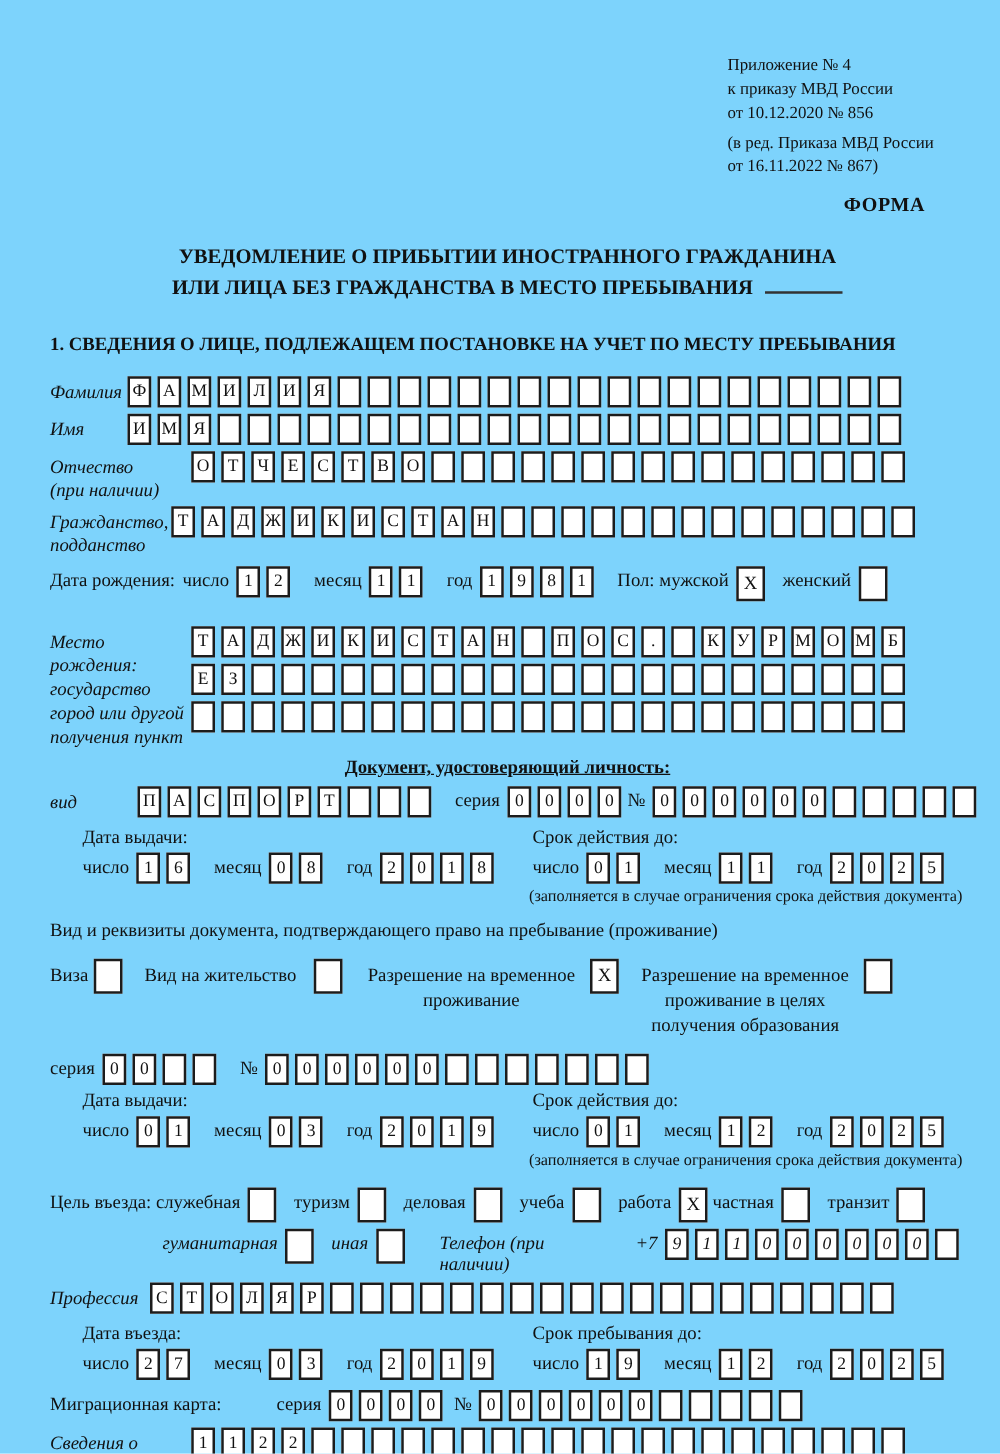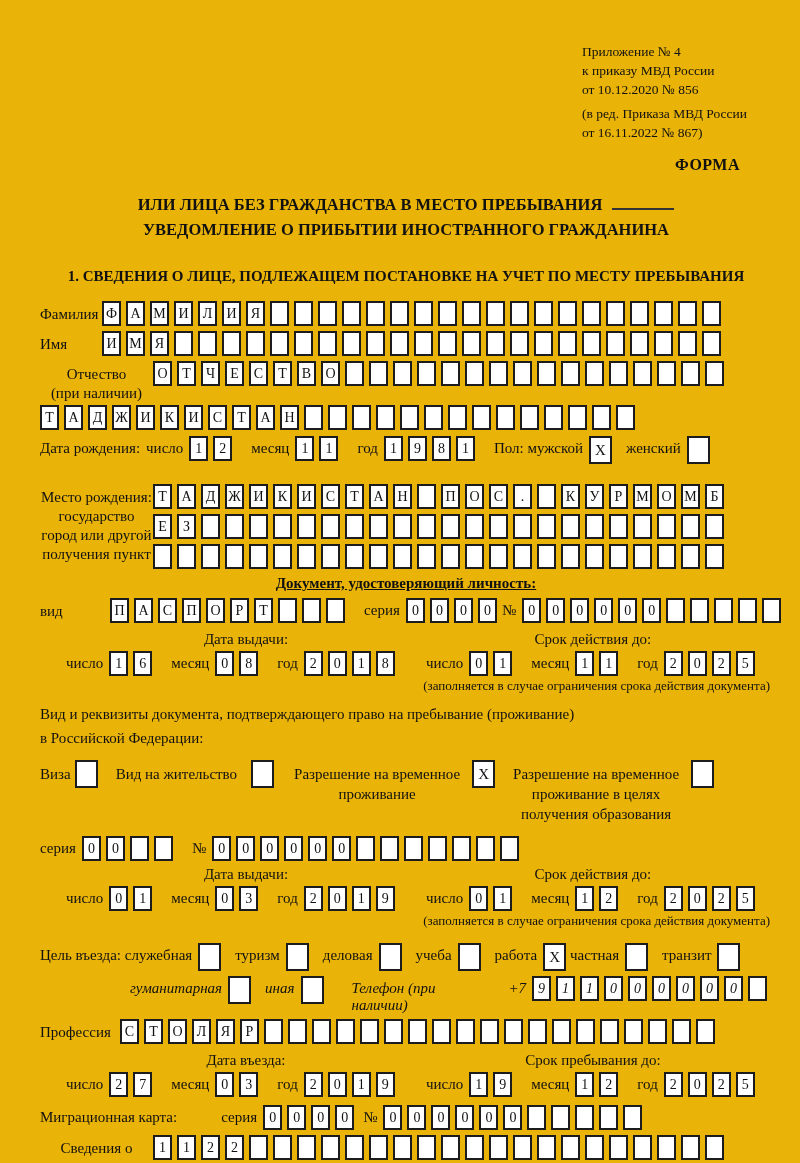--- a/index.html
+++ b/index.html
@@ -5,33 +5,33 @@
   html,body{margin:0;padding:0;background:#fff;}
   .page{
     position:relative;
     width:800px;height:1163px;
     box-sizing:border-box;
     padding:42px 28px 0 40px;
     font-family:"Liberation Serif", "DejaVu Serif", serif;
     color:#111;
     font-size:15px;
     overflow:hidden;
-    background:#eab308;
+    background:#7dd3fc;
   }
   .hdr-block{margin-left:auto;width:190px;font-size:13.5px;line-height:19px;}
   .hdr-gap{height:5px;}
   .forma{font-weight:bold;font-size:16px;text-align:right;padding-right:32px;margin-top:14px;letter-spacing:.5px;}
   .title{font-weight:bold;font-size:16.5px;text-align:center;line-height:25px;margin-top:18px;}
   .blank{display:inline-block;width:62px;border-bottom:2px solid #333;height:14px;margin-left:10px;}
-  .sec-heading{font-weight:bold;font-size:15px;text-align:center;margin-top:26px;margin-bottom:16px;}
+  .sec-heading{font-weight:bold;font-size:15px;text-align:left;margin-top:26px;margin-bottom:16px;}
   .frow{display:flex;align-items:flex-start;margin-bottom:5px;}
-  .lbl{line-height:19px;padding-top:4px;flex:0 0 auto;}
+  .lbl{line-height:19px;padding-top:4px;flex:0 0 auto;font-style:italic;}
   .w62{width:62px;}
   .w97{width:97px;}
-  .w113{width:113px;text-align:center;}
+  .w113{width:113px;}
   .w80{width:80px;}
   .cells{display:flex;flex:0 0 auto;}
   .cell{
     box-sizing:border-box;
     display:inline-flex;align-items:center;justify-content:center;
     width:19px;height:25px;
     border:2px solid #1c1c1c;
     margin-right:5px;
     font-size:14px;line-height:1;
     flex:0 0 auto;background:#fff;
@@ -41,21 +41,21 @@
     display:inline-flex;align-items:center;justify-content:center;
     width:23px;height:28px;border:2px solid #1c1c1c;
     font-size:15px;flex:0 0 auto;background:#fff;
   }
   .word{padding-top:4px;margin-right:6px;}
   .ml{margin-left:14px;}
   .stack{display:flex;flex-direction:column;row-gap:5px;}
   .dates-row{display:flex;margin-top:8px;}
   .dcol{display:flex;flex-direction:column;}
   .dcol-l{margin-left:26px;width:360px;}
-  .col-head{text-align:center;margin-bottom:3px;}
+  .col-head{text-align:left;margin-bottom:3px;}
   .dgroup{display:flex;align-items:flex-start;}
   .note{font-size:13px;text-align:right;margin:2px 2px 8px 0;}
   .para{line-height:24px;margin-top:4px;}
   .cbrow{display:flex;align-items:flex-start;margin-top:10px;margin-bottom:12px;}
   .cbitem{display:flex;align-items:flex-start;}
   .cbtxt{padding-top:4px;line-height:20px;}
   .ctr{text-align:center;}
   .center-bold{font-weight:bold;text-align:center;margin:6px 0 6px;text-decoration:underline;}
 </style>
 </head>
@@ -67,22 +67,22 @@
     <div>Приложение № 4</div>
     <div>к приказу МВД России</div>
     <div>от 10.12.2020 № 856</div>
     <div class="hdr-gap"></div>
     <div>(в ред. Приказа МВД России</div>
     <div>от 16.11.2022 № 867)</div>
   </div>
   <div class="forma">ФОРМА</div>
 
   <div class="title">
+    <div>УВЕДОМЛЕНИЕ О ПРИБЫТИИ ИНОСТРАННОГО ГРАЖДАНИНА</div>
     <div><span>ИЛИ ЛИЦА БЕЗ ГРАЖДАНСТВА В МЕСТО ПРЕБЫВАНИЯ</span><span class="blank"></span></div>
-    <div>УВЕДОМЛЕНИЕ О ПРИБЫТИИ ИНОСТРАННОГО ГРАЖДАНИНА</div>
   </div>
 
   <div class="sec-heading">1. СВЕДЕНИЯ О ЛИЦЕ, ПОДЛЕЖАЩЕМ ПОСТАНОВКЕ НА УЧЕТ ПО МЕСТУ ПРЕБЫВАНИЯ</div>
 
   <div class="frow">
     <div class="lbl w62">Фамилия</div>
     <div class="cells">
         <span class="cell">Ф</span>
         <span class="cell">А</span>
         <span class="cell">М</span>
@@ -171,20 +171,24 @@
         <span class="cell"></span>
         <span class="cell"></span>
         <span class="cell"></span>
         <span class="cell"></span>
         <span class="cell"></span>
         <span class="cell"></span>
       </div>
   </div>
 
   <div class="frow" style="margin-bottom:3px;">
+    <div class="lbl w97">
+      <div>Гражданство,</div>
+      <div>подданство</div>
+    </div>
     <div class="cells">
         <span class="cell">Т</span>
         <span class="cell">А</span>
         <span class="cell">Д</span>
         <span class="cell">Ж</span>
         <span class="cell">И</span>
         <span class="cell">К</span>
         <span class="cell">И</span>
         <span class="cell">С</span>
         <span class="cell">Т</span>
@@ -403,21 +407,20 @@
             <span class="cell">2</span>
             <span class="cell">5</span>
           </div>
       </div>
     </div>
   </div>
   <div class="note">(заполняется в случае ограничения срока действия документа)</div>
 
   <div class="para">
     <div>Вид и реквизиты документа, подтверждающего право на пребывание (проживание)</div>
-    <div>в Российской Федерации:</div>
   </div>
 
   <div class="cbrow">
     <div class="cbitem">
       <span class="cbtxt">Виза</span>
       <span class="cb" style="margin-left:4px;"></span>
     </div>
     <div class="cbitem" style="margin-left:18px;">
       <span class="cbtxt">Вид на жительство</span>
       <span class="cb" style="margin-left:14px;"></span>

